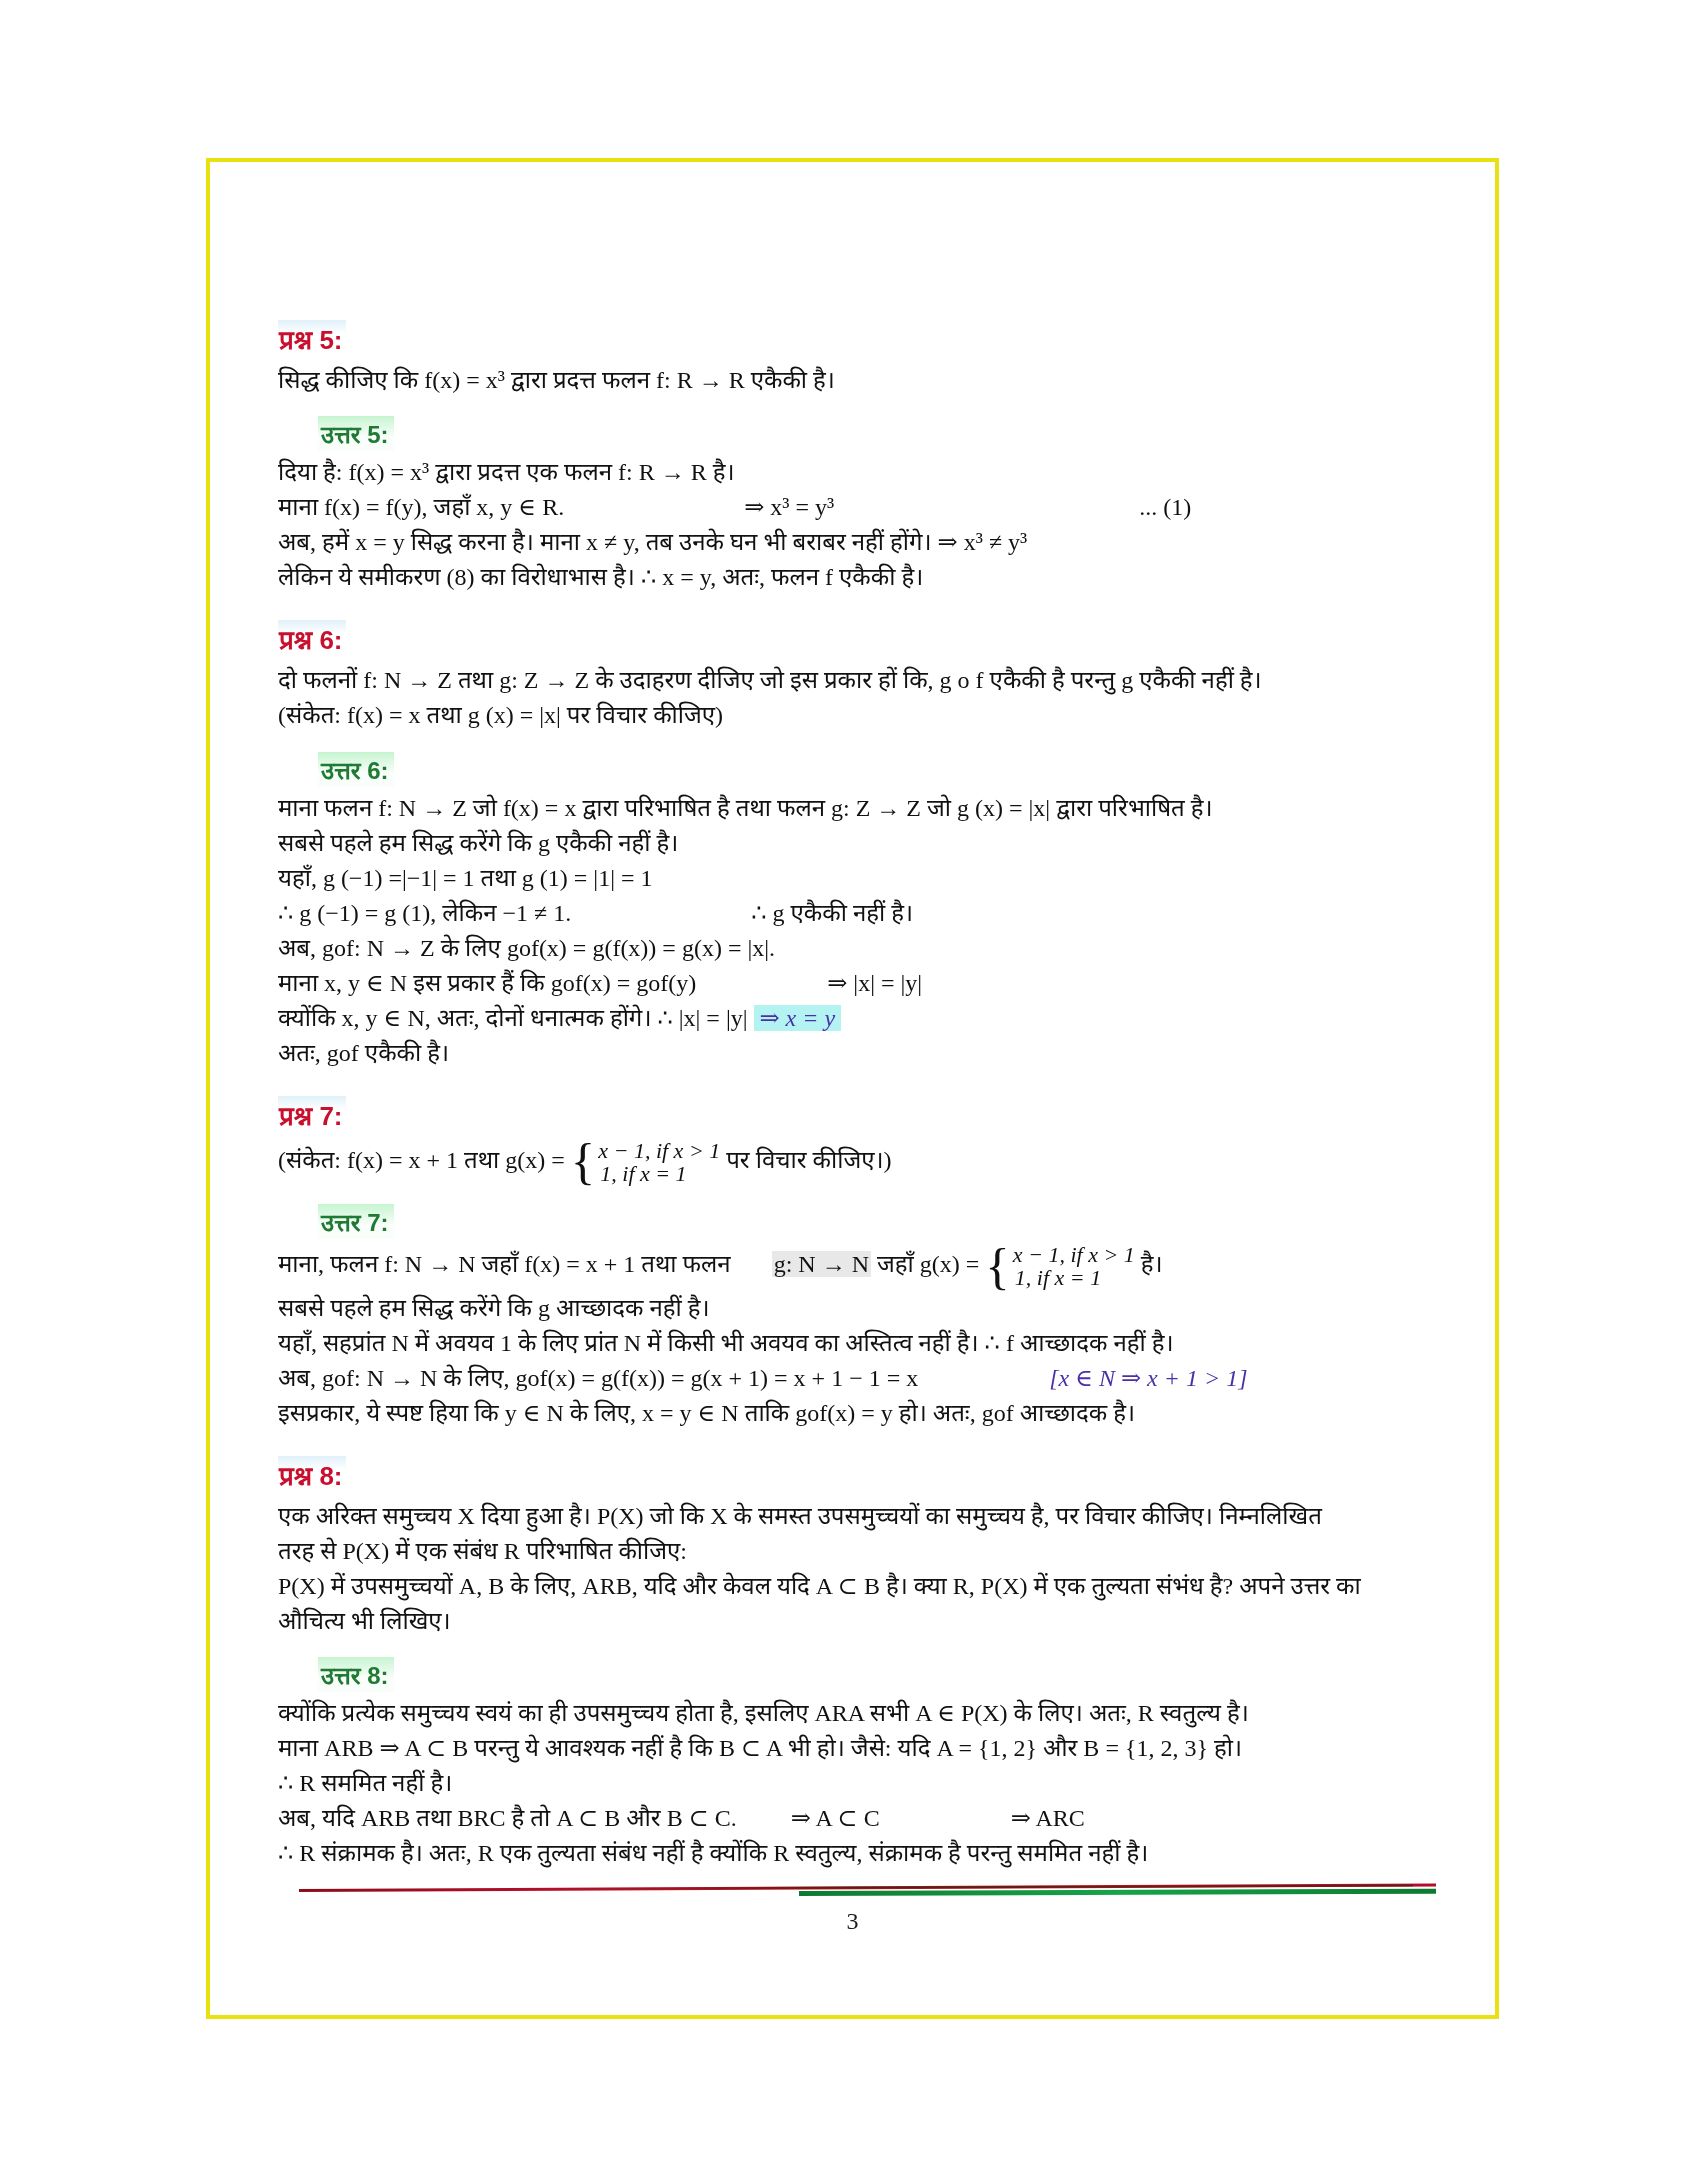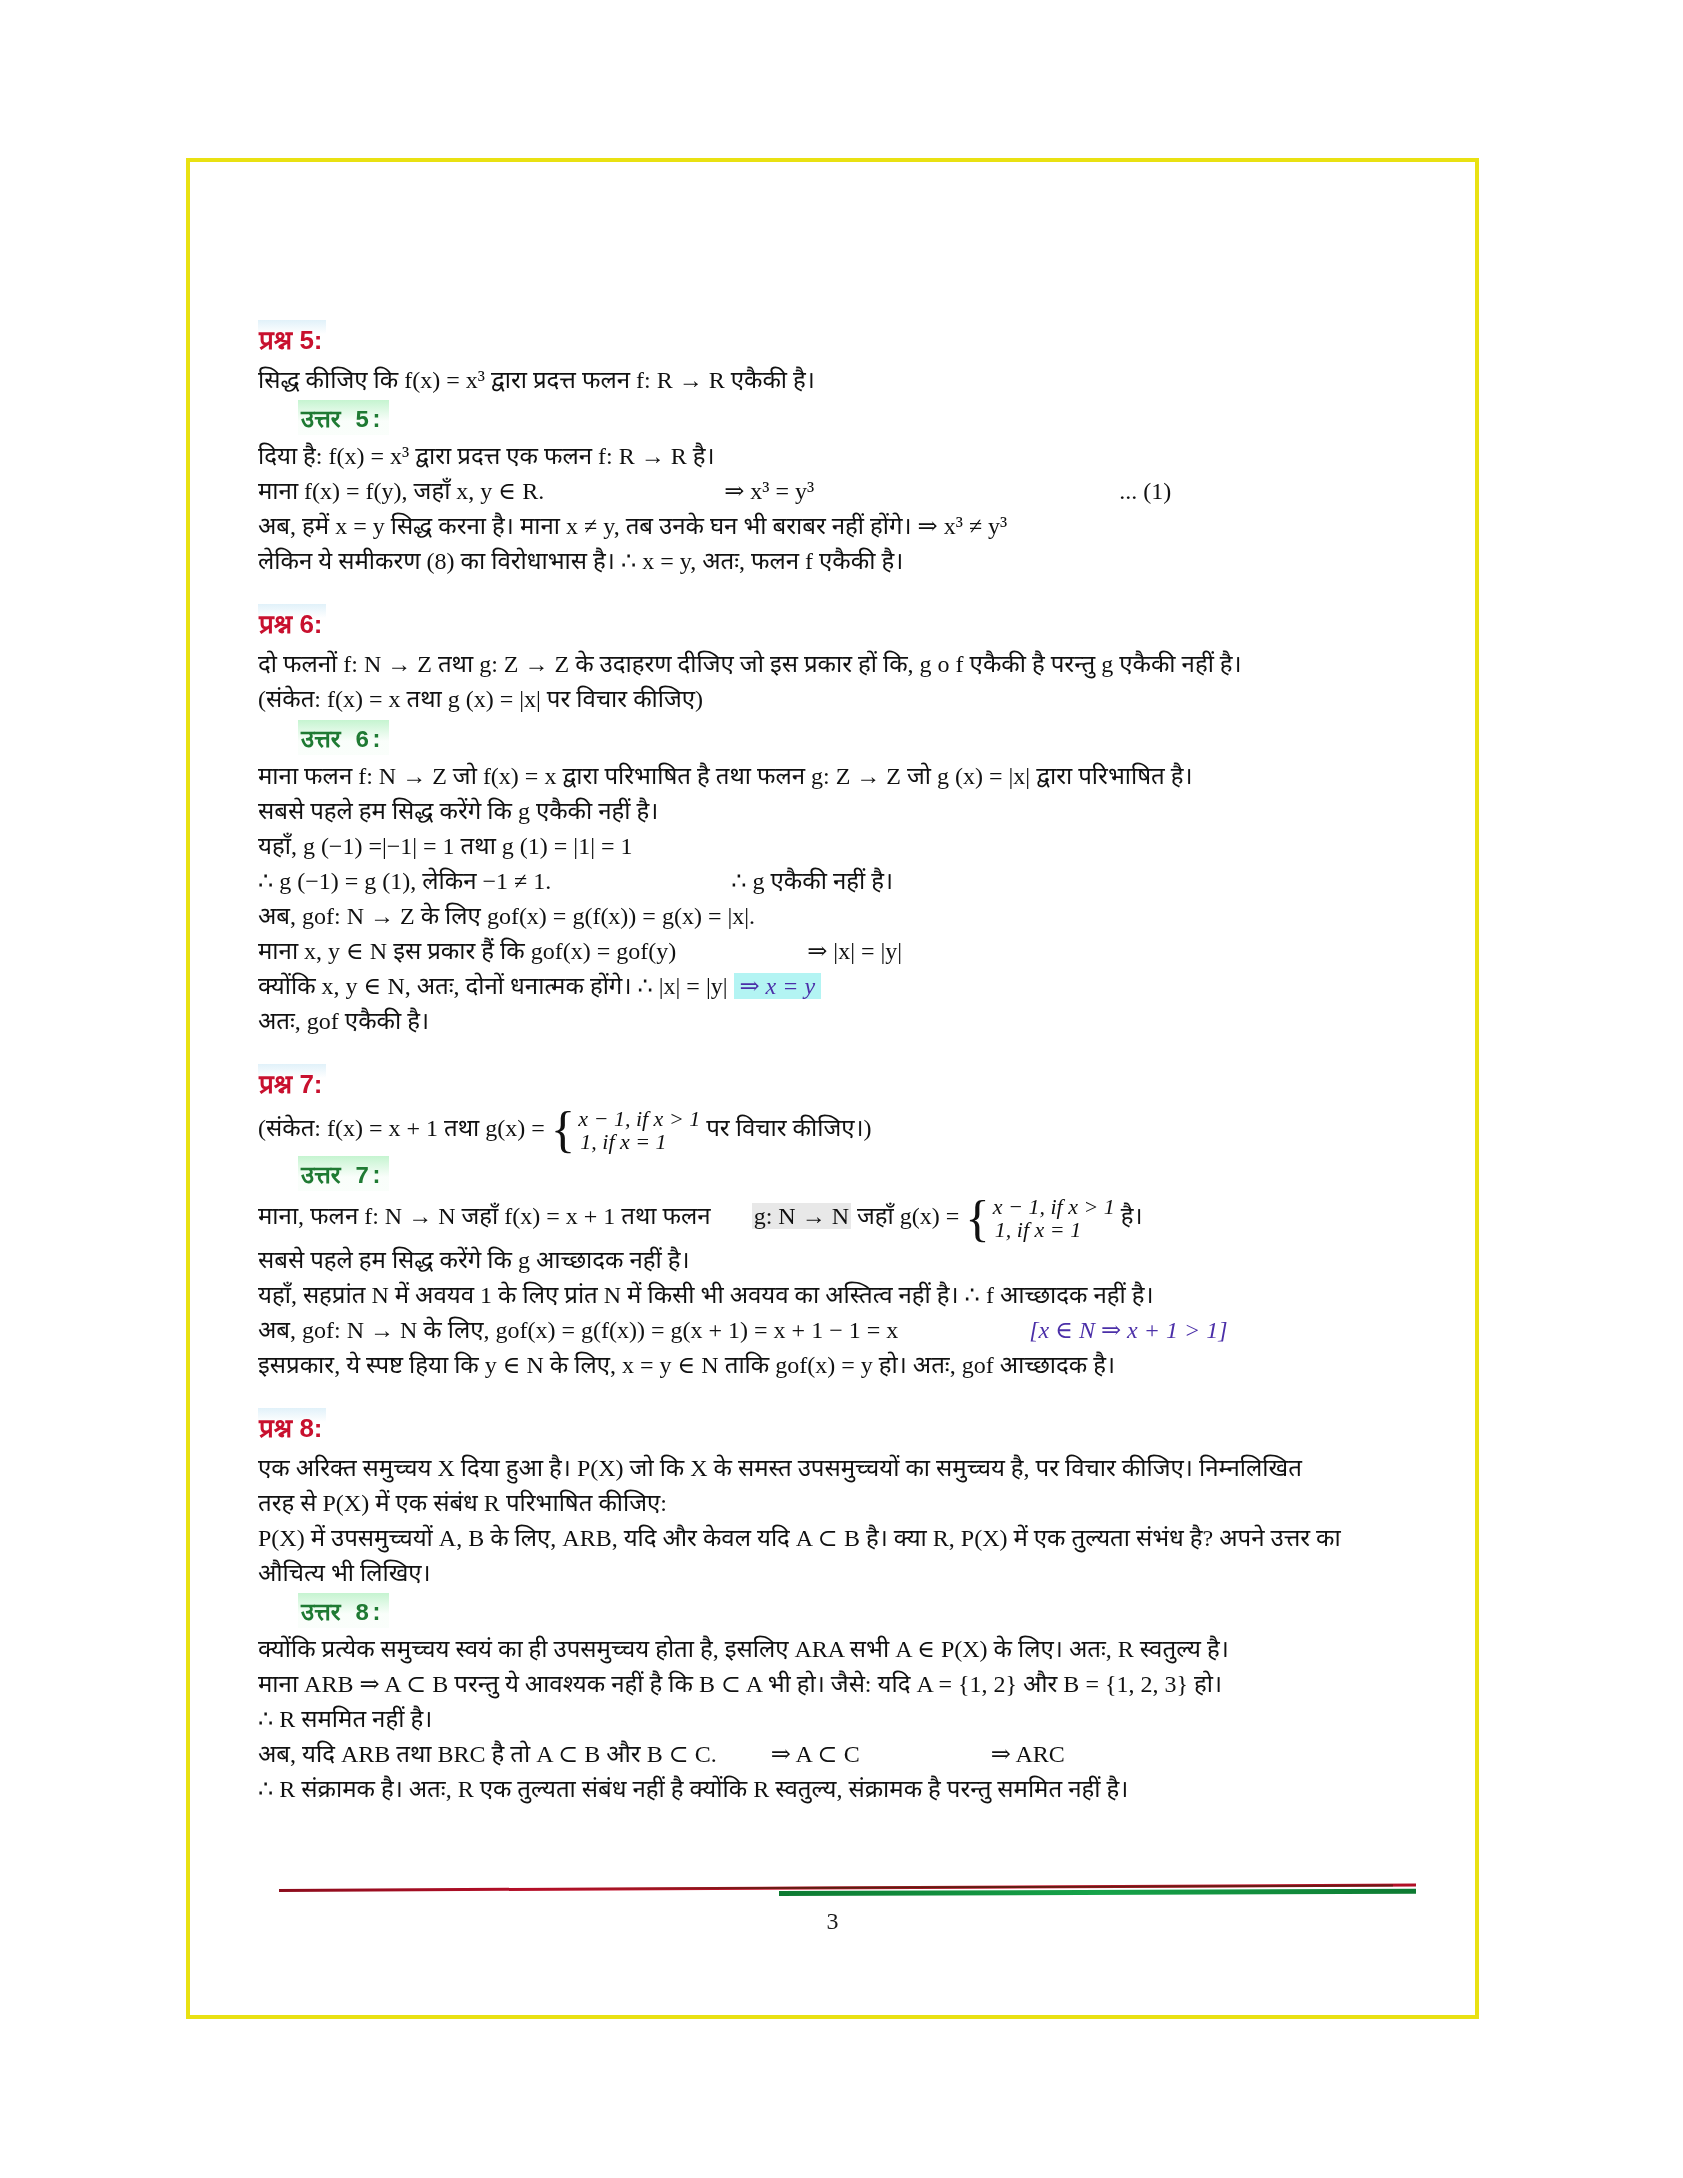--- a/index.html
+++ b/index.html
@@ -10,21 +10,21 @@
   body {
     width: 1683px; height: 2178px;
     font-family: "Liberation Serif", "DejaVu Serif", serif;
     position: relative;
     overflow: hidden;
   }
 
   
   .page {
     position: absolute;
-    left: 186px; top: 158px;
+    left: 206px; top: 158px;
     width: 1293px; height: 1861px;
     border: 4px solid #e9e112;
     background: #ffffff;
   }
   .page-inner {
     position: absolute;
     left: 0; top: 0; right: 0; bottom: 0;
     padding: 158px 59px 0 30px;
   }
 
@@ -40,25 +40,25 @@
     font-weight: bold;
     font-size: 26px;
     color: #c8102e;
     margin: 0 0 6px 8px;
     letter-spacing: 0px;
     display: inline-block;
     background: linear-gradient(to bottom, rgba(200,230,245,0.55) 0%, rgba(200,230,245,0.0) 38%);
     padding: 1px 3px 0 1px;
   }
   .a-head {
-    font-family: Liberation Mono, monospace;
+    font-family: Liberation Sans, sans-serif;
     font-weight: bold;
     font-size: 24px;
     color: #1f7a33;
-    margin: 2px 0 4px 48px;
+    margin: 18px 0 4px 48px;
     display: inline-block;
     background: linear-gradient(to bottom, rgba(150,235,170,0.55) 0%, rgba(150,235,170,0.05) 60%);
     padding: 1px 5px 1px 3px;
   }
 
   
   .line {
     font-size: 24px;
     line-height: 1.42;
     color: #111111;

